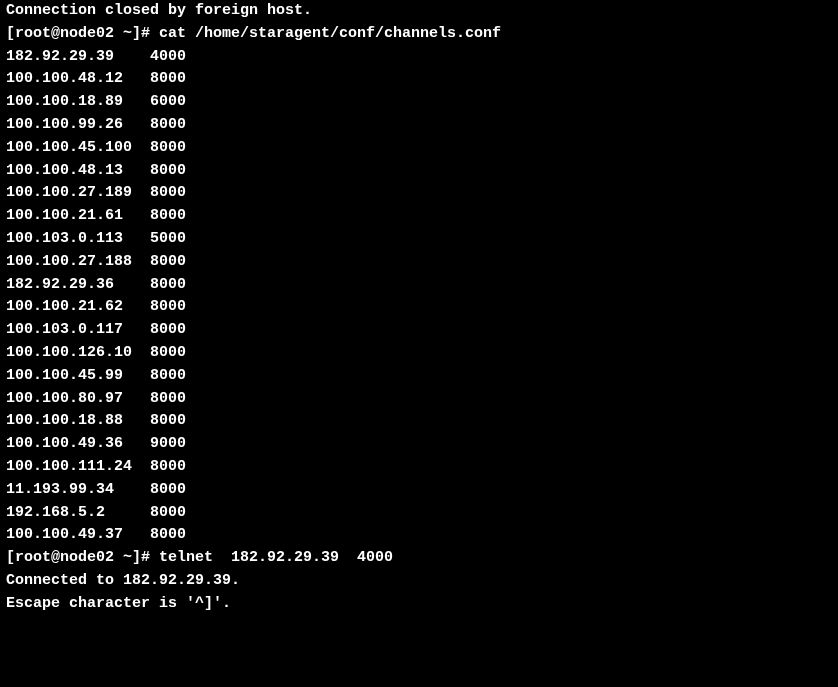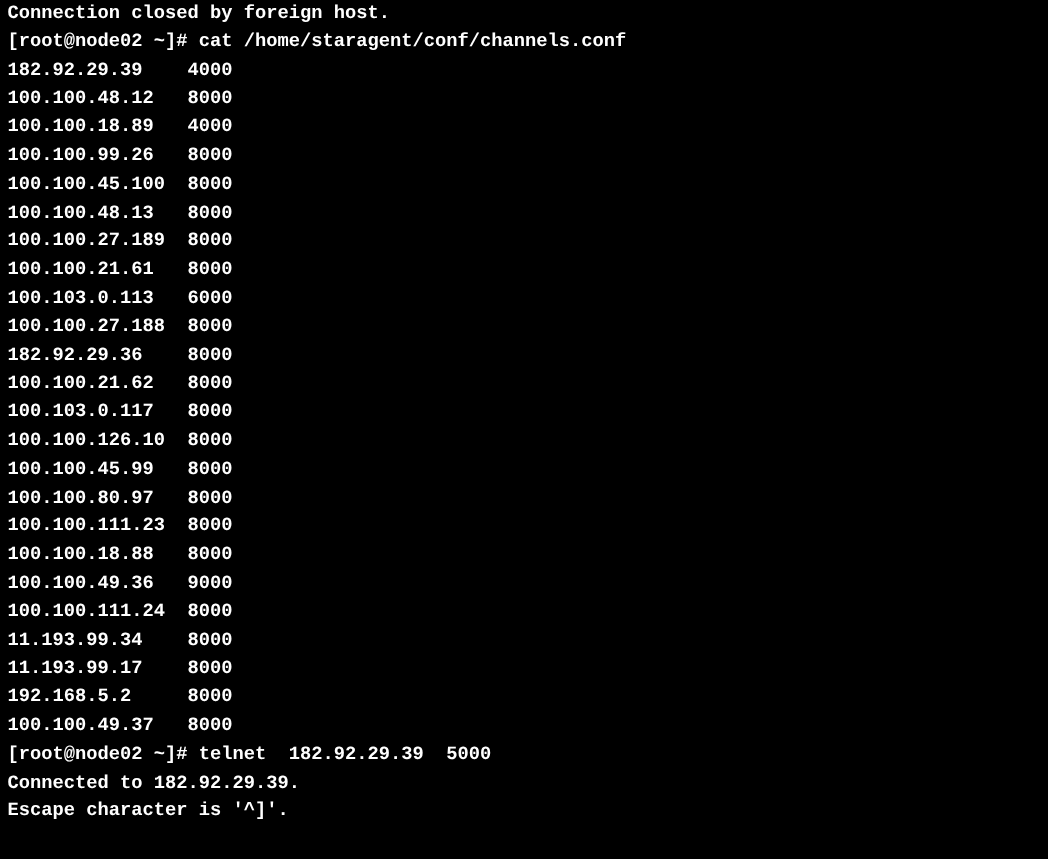--- a/index.html
+++ b/index.html
@@ -28,40 +28,38 @@
   </style>
 </head>
 <body>
 
 <div class="terminal">
   <div class="line">Connection closed by foreign host.</div>
   <div class="line prompt-line"><span>[root@node02 ~]# </span><span>cat /home/staragent/conf/channels.conf</span></div>
   <div id="channels-container">
       <div class="line">182.92.29.39    4000</div>
       <div class="line">100.100.48.12   8000</div>
-      <div class="line">100.100.18.89   4000</div>
+      <div class="line">100.100.18.89   6000</div>
       <div class="line">100.100.99.26   8000</div>
       <div class="line">100.100.45.100  8000</div>
       <div class="line">100.100.48.13   8000</div>
       <div class="line">100.100.27.189  8000</div>
       <div class="line">100.100.21.61   8000</div>
-      <div class="line">100.103.0.113   6000</div>
+      <div class="line">100.103.0.113   5000</div>
       <div class="line">100.100.27.188  8000</div>
       <div class="line">182.92.29.36    8000</div>
       <div class="line">100.100.21.62   8000</div>
       <div class="line">100.103.0.117   8000</div>
       <div class="line">100.100.126.10  8000</div>
       <div class="line">100.100.45.99   8000</div>
       <div class="line">100.100.80.97   8000</div>
-      <div class="line">100.100.111.23  8000</div>
       <div class="line">100.100.18.88   8000</div>
       <div class="line">100.100.49.36   9000</div>
       <div class="line">100.100.111.24  8000</div>
       <div class="line">11.193.99.34    8000</div>
-      <div class="line">11.193.99.17    8000</div>
       <div class="line">192.168.5.2     8000</div>
       <div class="line">100.100.49.37   8000</div>
     </div>
-  <div class="line prompt-line"><span>[root@node02 ~]# </span><span>telnet  182.92.29.39  5000</span></div>
+  <div class="line prompt-line"><span>[root@node02 ~]# </span><span>telnet  182.92.29.39  4000</span></div>
   <div class="line">Connected to 182.92.29.39.</div>
   <div class="line">Escape character is '^]'.</div>
 
 </div>
 
 </body></html>

